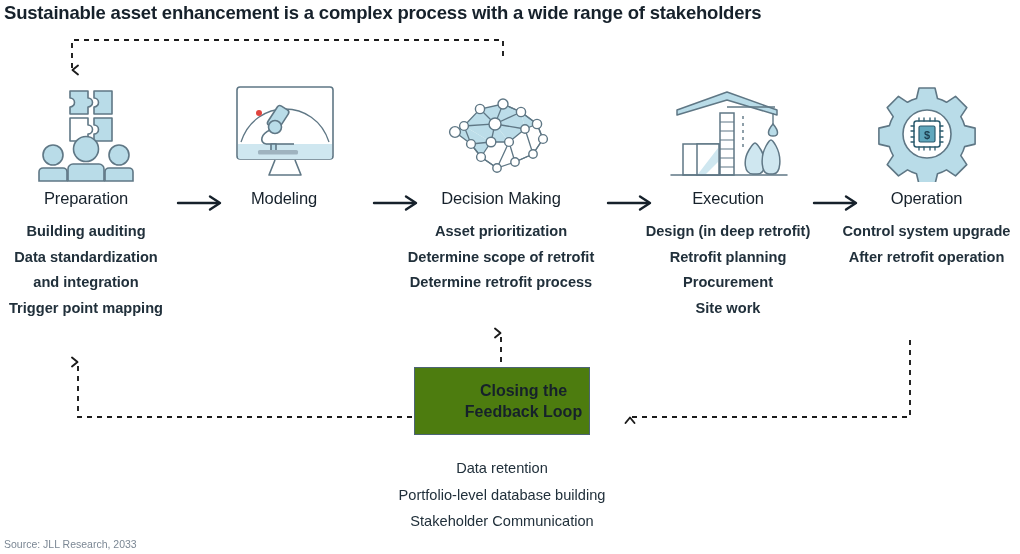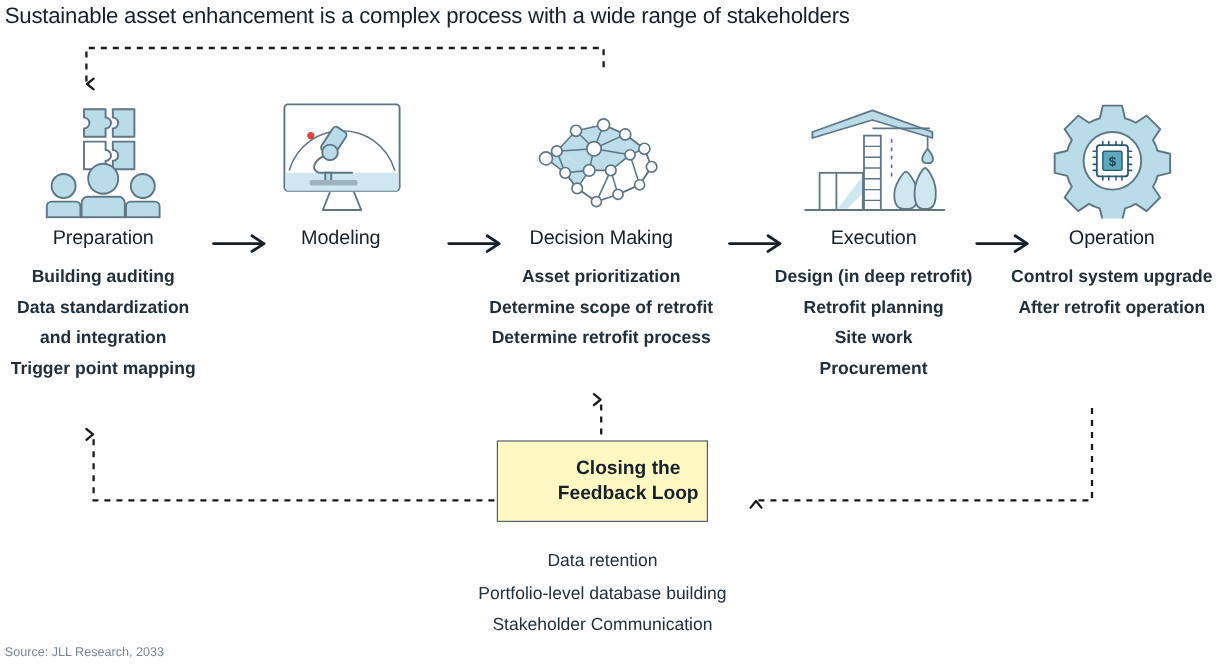--- a/index.html
+++ b/index.html
@@ -19,21 +19,21 @@
     background: #ffffff;
   }
 
   
   .page-title {
     position: absolute;
     left: 4px;
     top: 2px;
     width: 1000px;
     font-size: 18.5px;
-    font-weight: normal;
+    font-weight: bold;
     letter-spacing: -0.2px;
     color: #16212b;
     white-space: nowrap;
   }
 
   
   .stage {
     position: absolute;
     top: 82px;
     text-align: center;
@@ -69,21 +69,21 @@
     height: 20px;
   }
 
   
   .feedback-box {
     position: absolute;
     left: 414px;
     top: 367px;
     width: 176px;
     height: 68px;
-    background: #fef9c3;
+    background: #4d7c0f;
     border: 1.6px solid #4c6475;
     box-sizing: border-box;
     display: flex;
     align-items: center;
     justify-content: center;
     padding-left: 43px;
   }
   .feedback-label {
     font-size: 16px;
     font-weight: bold;
@@ -316,22 +316,22 @@
         <path d="M104,92 c-8,0 -9,-17 -3,-28 c2.5,-4.5 4,-6 5,-6 c1,0 2.5,1.5 5,6
                  c6,11 5,28 -3,28 z" fill="#cfe7f0" stroke="#5f7785" stroke-width="1.5"></path>
 
         <path d="M6,93 H122" stroke="#5f7785" stroke-width="1.5" stroke-linecap="round"></path>
       </svg>
     </div>
     <div class="stage-title">Execution</div>
     <div class="stage-items">
       <div>Design (in deep retrofit)</div>
       <div>Retrofit planning</div>
+      <div>Procurement</div>
       <div>Site work</div>
-      <div>Procurement</div>
     </div>
   </div>
 
   <div class="arrow-solid" style="left:812px;">
     <svg width="52" height="20" viewBox="0 0 52 20" xmlns="http://www.w3.org/2000/svg">
       <path d="M2,10 H42" stroke="#16212b" stroke-width="2.4" stroke-linecap="round" fill="none"></path>
       <path d="M34,3.5 L44,10 L34,16.5" stroke="#16212b" stroke-width="2.4" fill="none" stroke-linecap="round" stroke-linejoin="round"></path>
     </svg>
   </div>
 

